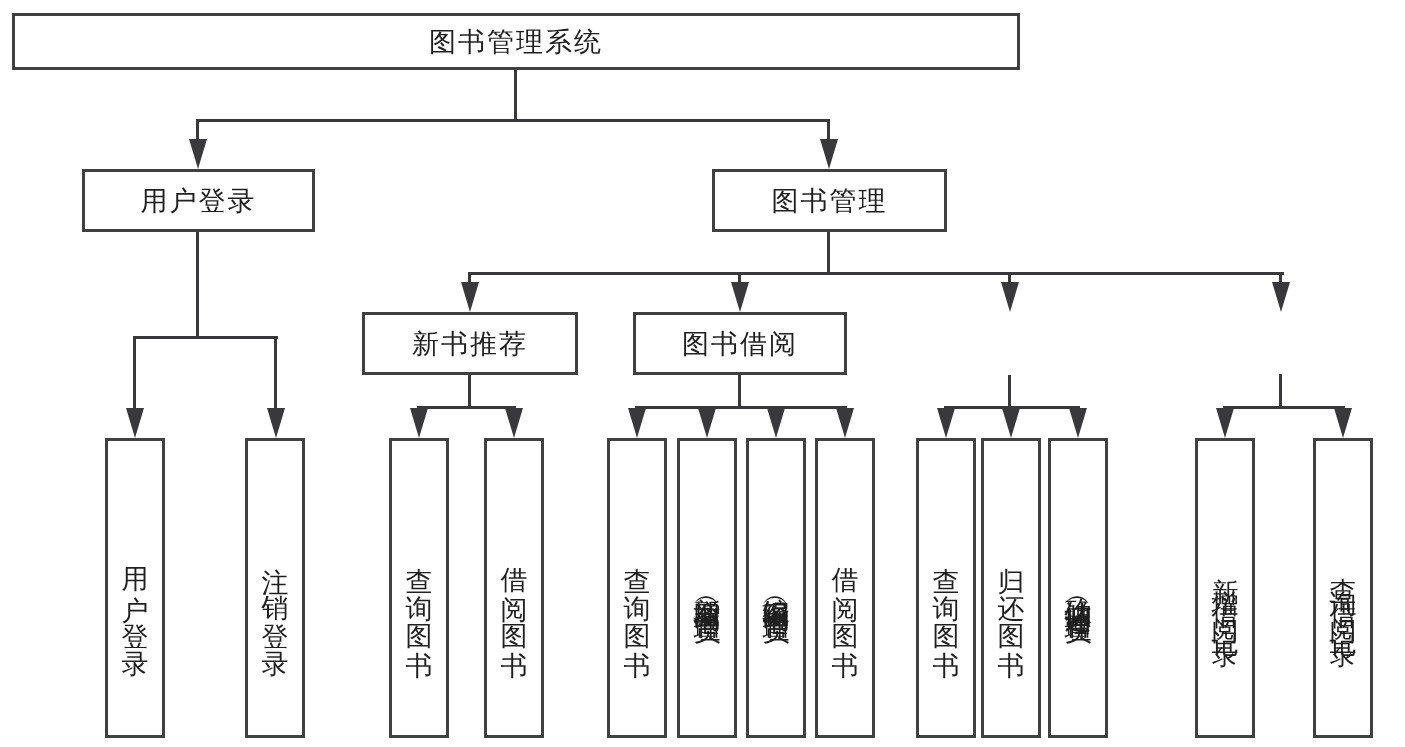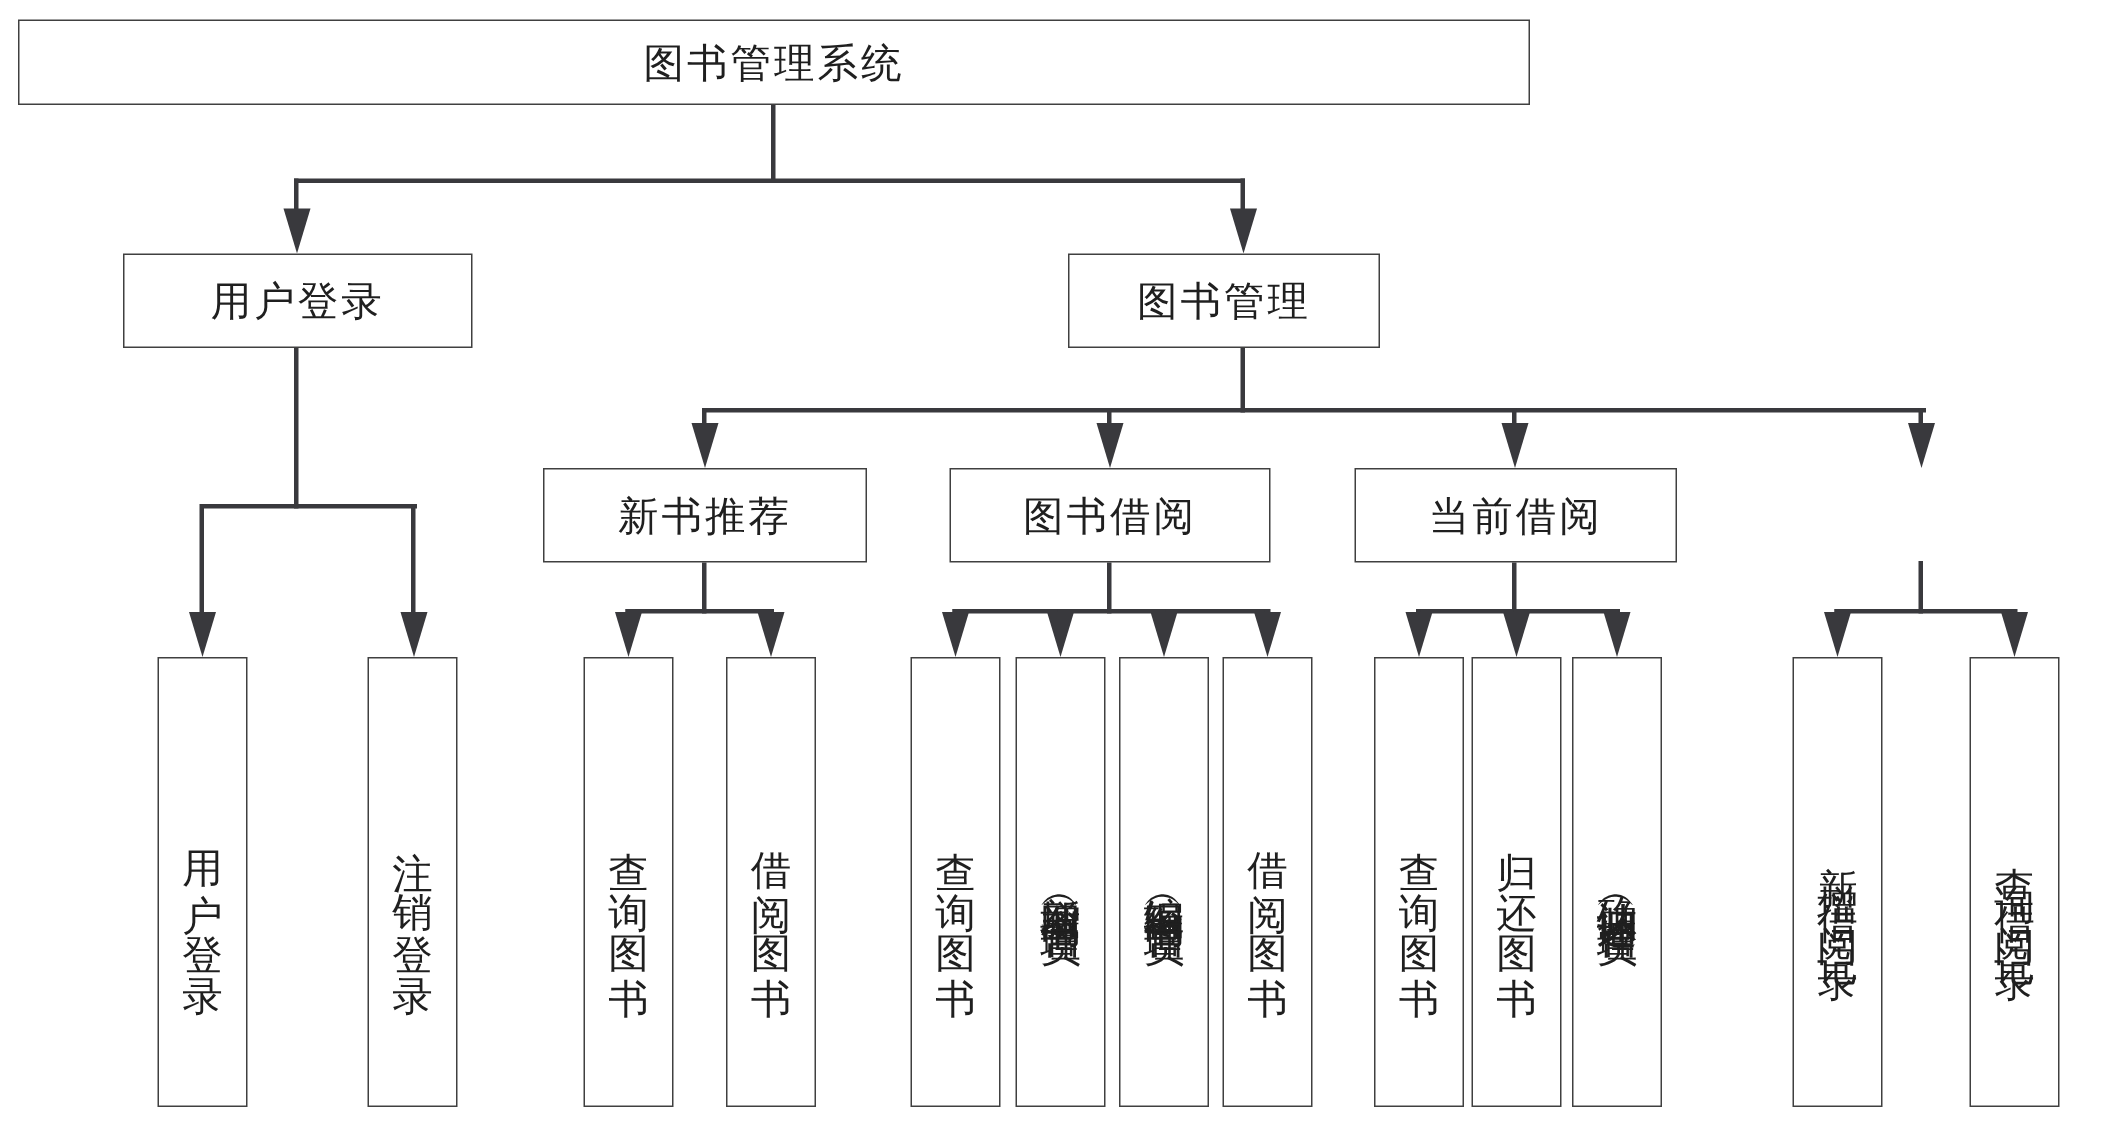--- a/index.html
+++ b/index.html
@@ -8,21 +8,21 @@
     position: relative;
     width: 1405px;
     height: 747px;
     background: #ffffff;
     font-family: "Liberation Sans", "DejaVu Sans", sans-serif;
     overflow: hidden;
     color: #1f1f1f;
   }
   .box {
     position: absolute;
-    border: 1px solid #404040;
+    border: 3px solid #404040;
     background: #ffffff;
     display: flex;
     align-items: center;
     justify-content: center;
     color: #1f1f1f;
   }
   .hbox { font-size: 27px; letter-spacing: 2px; }
   .vbox { font-size: 27px; }
   .vbox .vtxt {
     writing-mode: vertical-rl;
@@ -61,21 +61,21 @@
   <div class="line" style="left:514px; top:70px;  width:3px;   height:52px;"></div>
   <div class="line" style="left:196px; top:119px; width:634px; height:3px;"></div>
   <div class="line" style="left:196px; top:119px; width:3px;   height:22px;"></div>
   <div class="arrow" style="left:189px; top:139px;"></div>
   <div class="line" style="left:827px; top:119px; width:3px;   height:22px;"></div>
   <div class="arrow" style="left:820px; top:139px;"></div>
 
   <div class="box hbox" style="left:82px; top:169px; width:233px; height:63px;">
     <span>用户登录</span>
   </div>
-  <div class="box hbox" style="left:712px; top:169px; width:208px; height:63px;">
+  <div class="box hbox" style="left:712px; top:169px; width:235px; height:63px;">
     <span>图书管理</span>
   </div>
 
   <div class="line" style="left:196px; top:232px; width:3px;   height:107px;"></div>
   <div class="line" style="left:134px; top:336px; width:144px; height:3px;"></div>
   <div class="line" style="left:133px; top:336px; width:3px;   height:74px;"></div>
   <div class="arrow" style="left:126px; top:408px;"></div>
   <div class="line" style="left:274px; top:336px; width:3px;   height:74px;"></div>
   <div class="arrow" style="left:267px; top:408px;"></div>
 
@@ -88,23 +88,20 @@
   <div class="line" style="left:1008px; top:272px; width:3px; height:12px;"></div>
   <div class="arrow" style="left:1001px; top:282px;"></div>
   <div class="line" style="left:1279px; top:272px; width:3px; height:12px;"></div>
   <div class="arrow" style="left:1272px; top:282px;"></div>
 
   <div class="box hbox" style="left:362px; top:312px; width:216px; height:63px;">
     <span>新书推荐</span>
   </div>
   <div class="box hbox" style="left:633px; top:312px; width:214px; height:63px;">
     <span>图书借阅</span>
-  </div>
-  <div class="box hbox" style="left:903px; top:312px; width:215px; height:63px;">
-    <span>当前借阅</span>
   </div>
 
   <div class="line" style="left:468px; top:375px; width:3px;  height:34px;"></div>
   <div class="line" style="left:417px; top:406px; width:99px; height:3px;"></div>
   <div class="line" style="left:417px; top:406px; width:3px;  height:6px;"></div>
   <div class="arrow" style="left:410px; top:408px;"></div>
   <div class="line" style="left:512px; top:406px; width:3px;  height:6px;"></div>
   <div class="arrow" style="left:505px; top:408px;"></div>
 
   <div class="line" style="left:738px; top:375px; width:3px;   height:34px;"></div>

